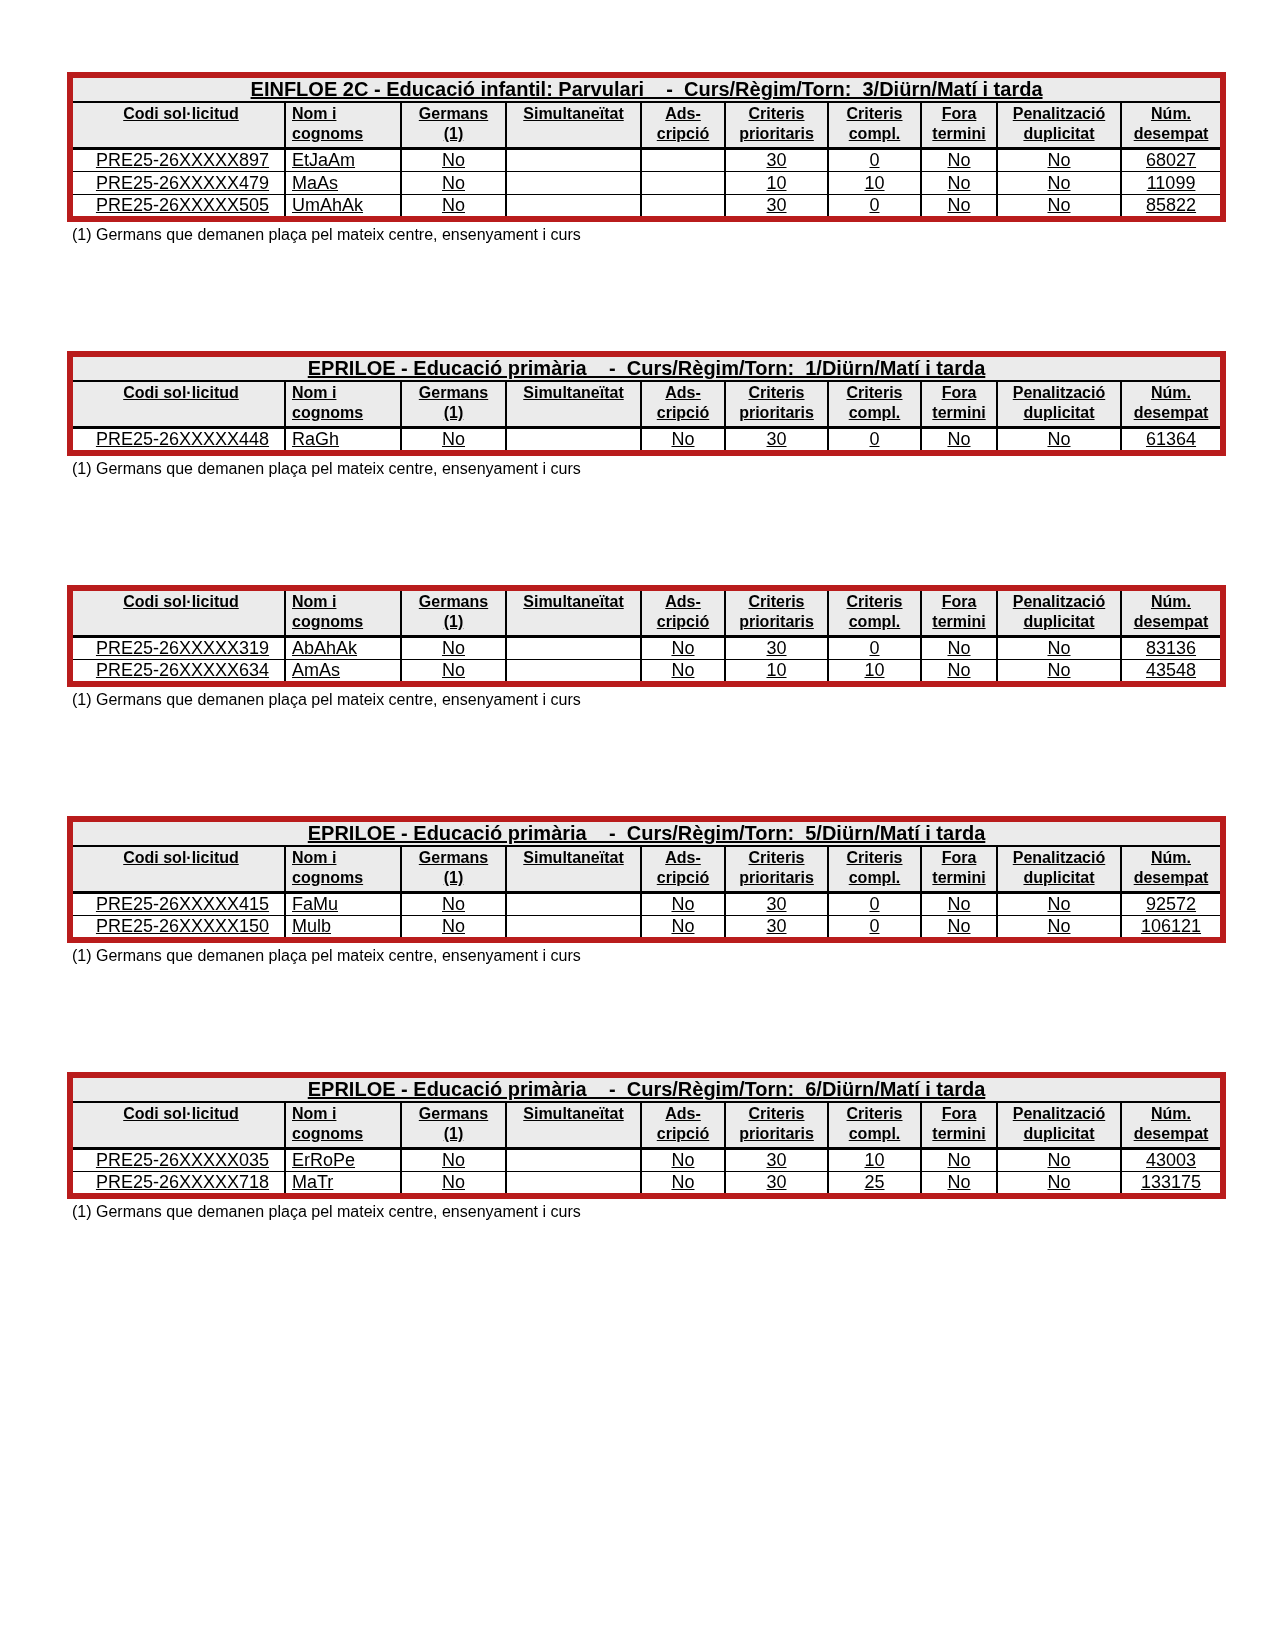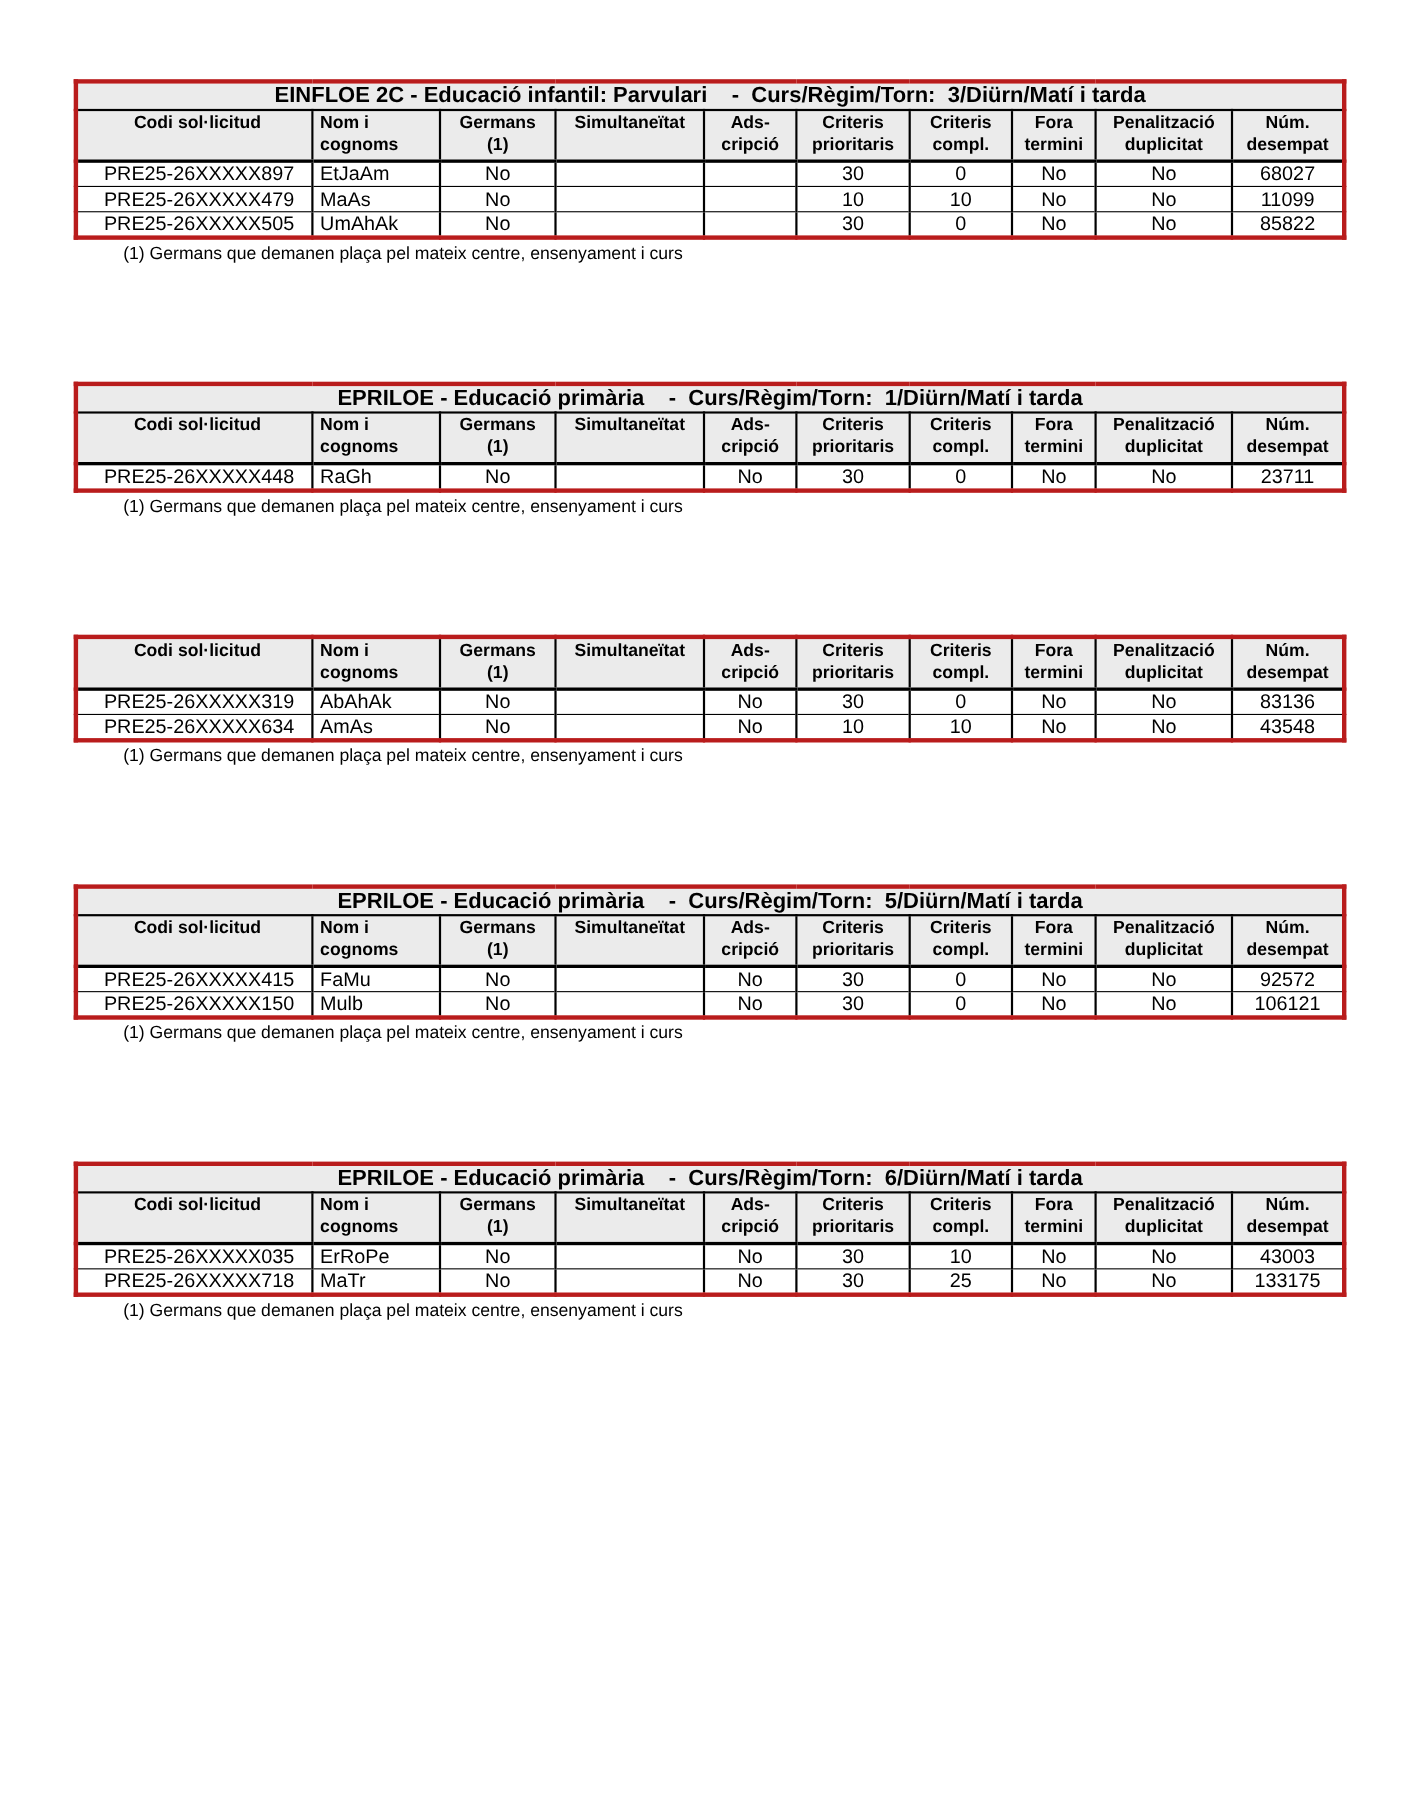--- a/index.html
+++ b/index.html
@@ -14,23 +14,24 @@
     color: #000000;
   }
   .page {
     padding: 72px 0 0 67px;
   }
   .tbl-section {
     margin-bottom: 107px;
   }
   table.grid {
     border-collapse: collapse;
-    border: 4px solid #b91c1c;
+    border: 6px solid #b91c1c;
     table-layout: fixed;
     width: 1153px;
+    text-decoration: underline;
   }
   .title-cell {
     background: #EBEBEB;
     border-bottom: 2px solid #000000;
     font-size: 20px;
     font-weight: bold;
     text-align: center;
     white-space: pre;
     height: 26px;
     padding: 0 2px;
@@ -66,21 +67,20 @@
     box-sizing: border-box;
     vertical-align: middle;
   }
   td.cell:first-child { border-left: none; text-align: center; padding-left: 12px; }
   td.cell:nth-child(2) { text-align: left; padding-left: 6px; }
   .footnote {
     font-size: 16px;
     margin-top: 4px;
     padding-left: 5px;
     color: #000000;
-    margin-left: 40px;
   }
 </style>
 </head>
 <body>
 
 <div class="page">
 
   <section class="tbl-section">
     <table class="grid">
       <colgroup>
@@ -205,21 +205,21 @@
           <tr>
             <td class="cell">PRE25-26XXXXX448</td>
             <td class="cell">RaGh</td>
             <td class="cell">No</td>
             <td class="cell"></td>
             <td class="cell">No</td>
             <td class="cell">30</td>
             <td class="cell">0</td>
             <td class="cell">No</td>
             <td class="cell">No</td>
-            <td class="cell">23711</td>
+            <td class="cell">61364</td>
           </tr>
         </tbody>
     </table>
     <div class="footnote">(1) Germans que demanen plaça pel mateix centre, ensenyament i curs</div>
   </section>
 
   <section class="tbl-section">
     <table class="grid">
       <colgroup>
         <col style="width:215px">

